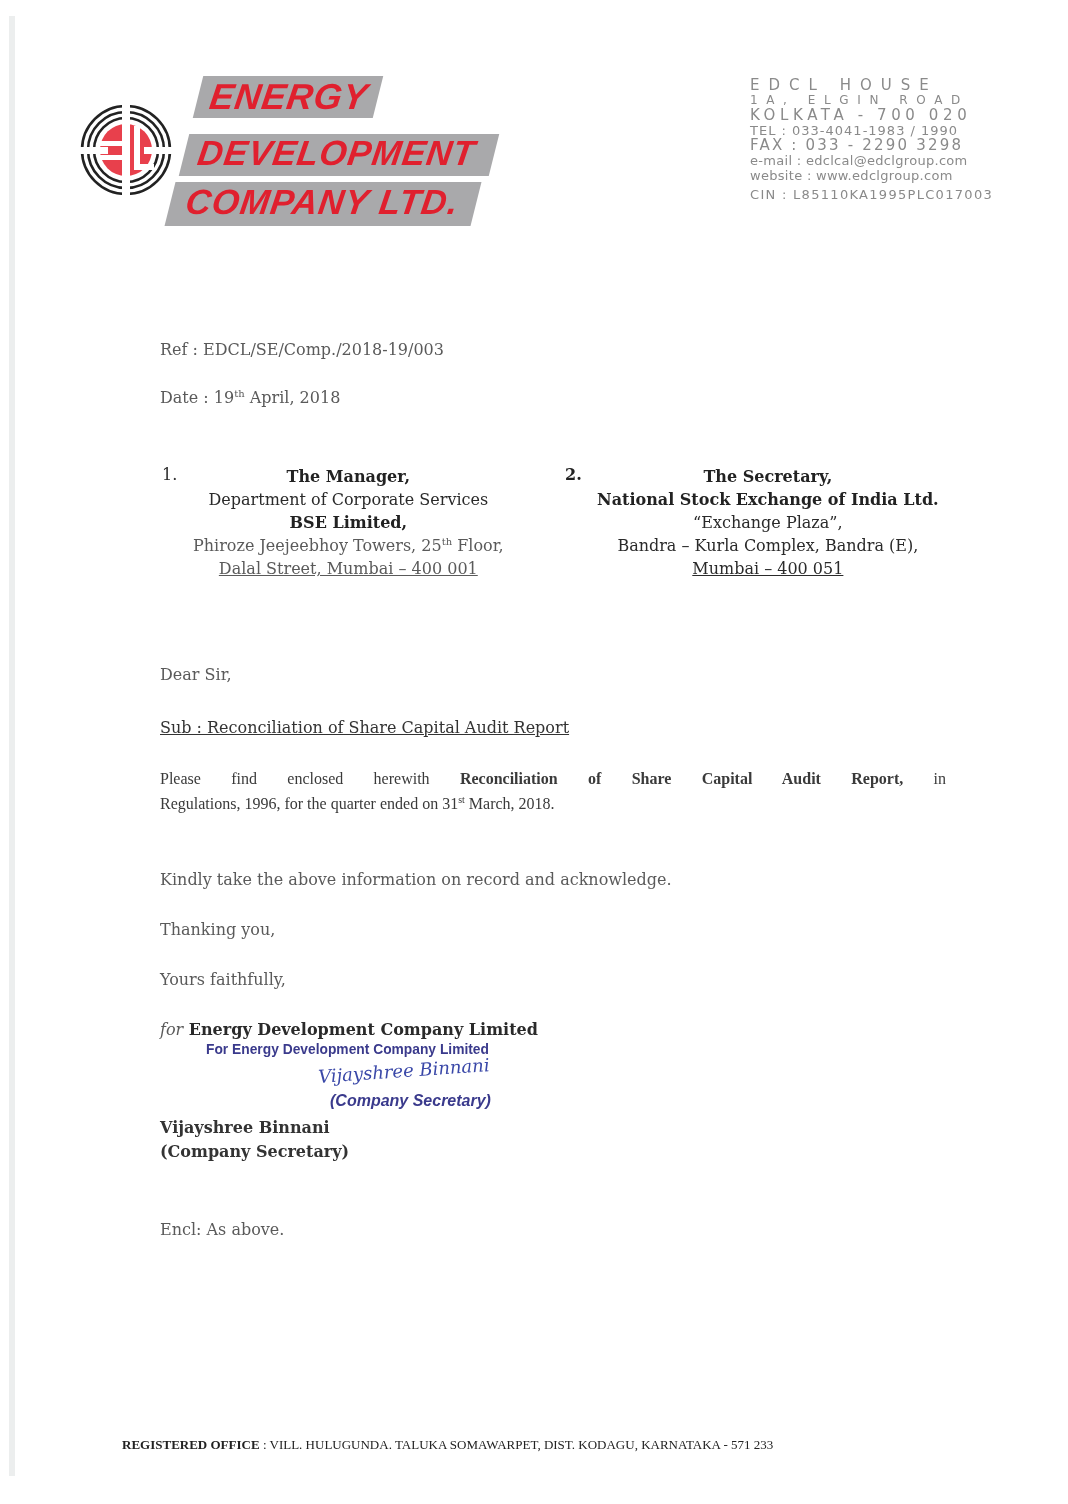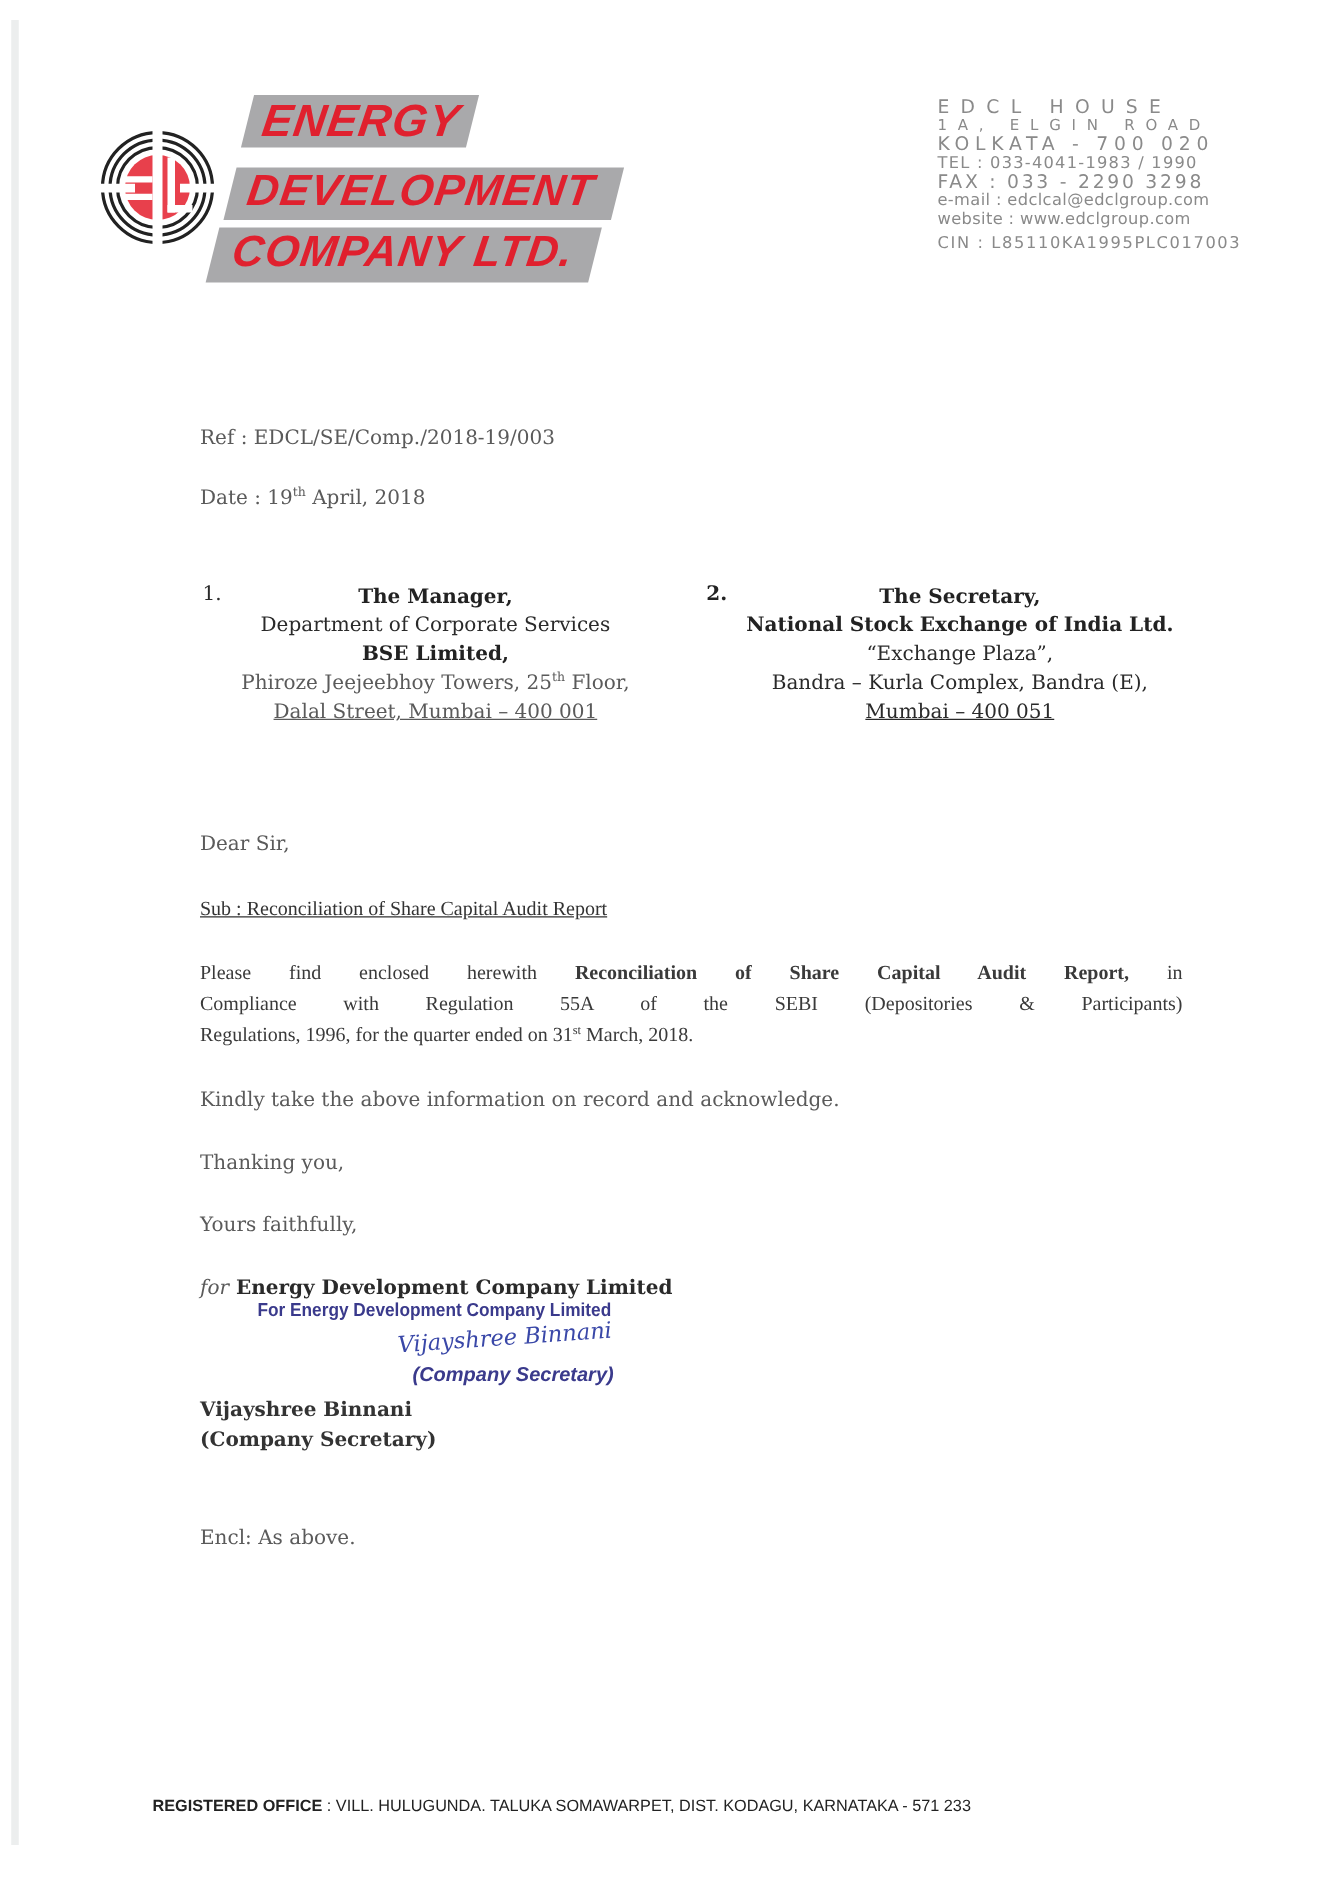--- a/index.html
+++ b/index.html
@@ -46,21 +46,21 @@
     .para { left: 160px; top: 766px; width: 786px; font-size: 16px; line-height: 25px; color: #3a3a3a;
       text-align: justify; font-family: "Liberation Serif", serif; }
     .para .line { display: block; text-align: justify; text-align-last: justify; white-space: nowrap; }
     .para .line.last { text-align-last: left; }
 
     .stamp { font-family: "Liberation Sans", sans-serif; color: #3a3a8c; white-space: nowrap; }
     .stamp-top { left: 206px; top: 1040px; font-size: 15px; font-weight: bold; transform: scaleX(0.92); transform-origin: left; }
     .stamp-bottom { left: 330px; top: 1092px; font-size: 16px; font-weight: bold; font-style: italic; }
     .signature { left: 318px; top: 1060px; font-family: "DejaVu Serif", serif; font-style: italic; color: #3a48a8; font-size: 18px; transform: rotate(-4deg); }
 
-    .footer { left: 122px; top: 1437px; font-family: Liberation Sans, sans-serif; font-size: 13px; color: #222; white-space: nowrap; }
+    .footer { left: 122px; top: 1437px; font-family: Liberation Serif, serif; font-size: 13px; color: #222; white-space: nowrap; }
     .footer .f-label { font-weight: bold; }
   </style>
 </head>
 <body>
 
 <div class="scan-edge"></div>
 
 <div class="abs logo-emblem">
   <svg width="96" height="96" viewBox="0 0 96 96">
     <circle cx="48" cy="48" r="26" fill="#e8404c"></circle>
@@ -113,25 +113,24 @@
 <div class="abs addr-num bold" style="left:565px; top:465px;">2.</div>
 <div class="abs addr-block" style="left:597px; top:465px;">
   <div class="bold">The Secretary,</div>
   <div class="bold">National Stock Exchange of India Ltd.</div>
   <div>“Exchange Plaza”,</div>
   <div>Bandra – Kurla Complex, Bandra (E),</div>
   <div class="u">Mumbai – 400 051</div>
 </div>
 
 <div class="abs txt light" style="left:160px; top:663px;">Dear Sir,</div>
-<div class="abs txt u" style="left:160px; top:716px; color:#333;font-family:Liberation Serif, serif;">Sub : Reconciliation of Share Capital Audit Report</div>
+<div class="abs txt u" style="left:160px; top:716px; color:#333;">Sub : Reconciliation of Share Capital Audit Report</div>
 
 <div class="abs para">
   <span class="line"><span>Please find enclosed herewith </span><b>Reconciliation of Share Capital Audit Report,</b><span> in</span></span>
-  <span class="line">Compliance with Regulation 55A of the SEBI (Depositories &amp; Participants)</span>
   <span class="line last"><span>Regulations, 1996, for the quarter ended on 31</span><sup>st</sup><span> March, 2018.</span></span>
 </div>
 
 <div class="abs txt light" style="left:160px; top:868px;">Kindly take the above information on record and acknowledge.</div>
 <div class="abs txt light" style="left:160px; top:918px;">Thanking you,</div>
 <div class="abs txt light" style="left:160px; top:968px;">Yours faithfully,</div>
 
 <div class="abs txt" style="left:160px; top:1018px;"><i class="light">for</i><b> Energy Development Company Limited</b></div>
 <div class="abs stamp stamp-top">For Energy Development Company Limited</div>
 <div class="abs signature">Vijayshree Binnani</div>

